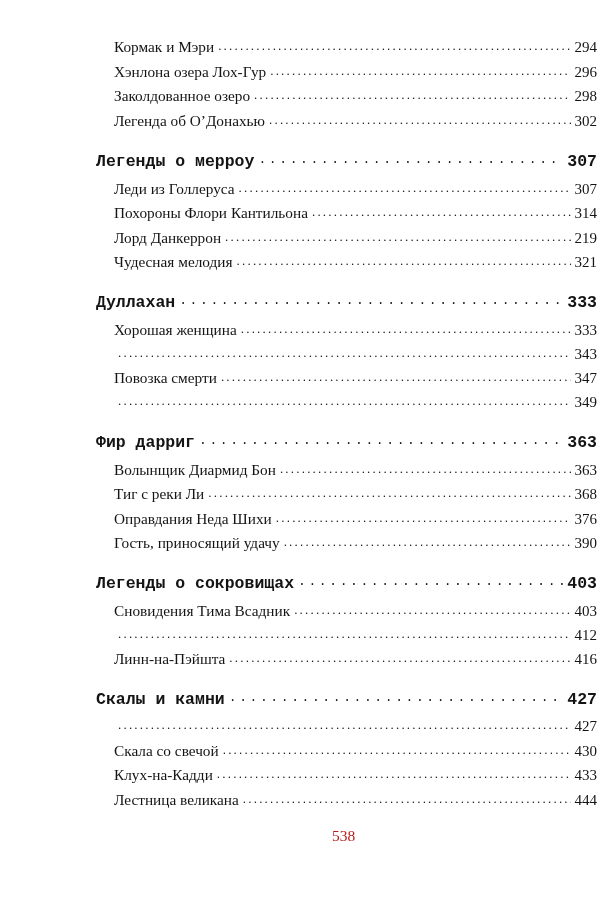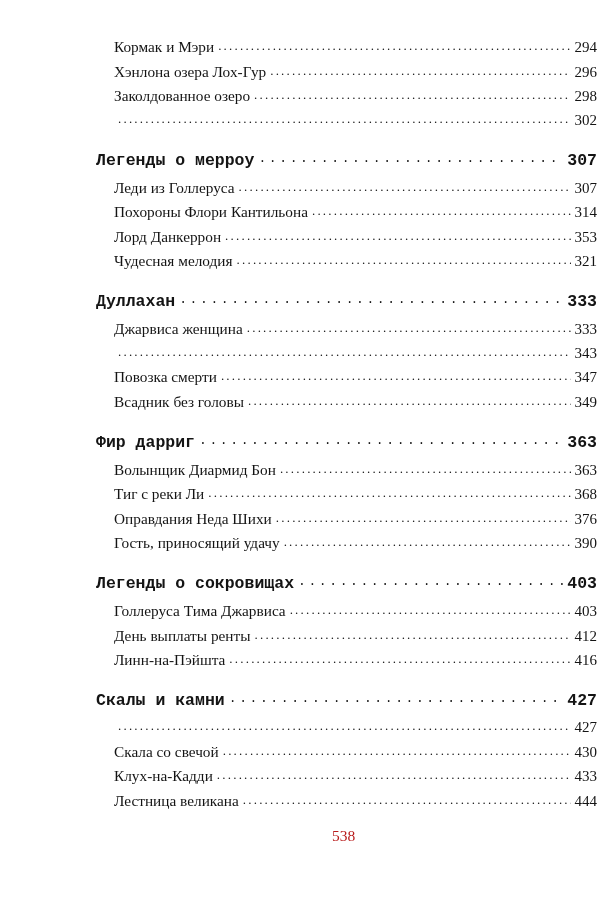--- a/index.html
+++ b/index.html
@@ -113,20 +113,21 @@
           <span class="title">Хэнлона озера Лох-Гур</span>
           <span class="leader">............................................................................................................................................................................................................................</span>
           <span class="page-num">296</span>
         </li>
         <li class="entry item">
           <span class="title">Заколдованное озеро</span>
           <span class="leader">............................................................................................................................................................................................................................</span>
           <span class="page-num">298</span>
         </li>
         <li class="entry item">
+          <span class="title">Легенда об О’Донахью</span>
           <span class="leader">............................................................................................................................................................................................................................</span>
           <span class="page-num">302</span>
         </li>
       </ul>
       <ul class="group">
         <li class="entry section">
           <span class="title">Легенды о мерроу</span>
           <span class="leader">............................................................................................................................................................................................................................</span>
           <span class="page-num">307</span>
         </li>
@@ -136,50 +137,49 @@
           <span class="page-num">307</span>
         </li>
         <li class="entry item">
           <span class="title">Похороны Флори Кантильона</span>
           <span class="leader">............................................................................................................................................................................................................................</span>
           <span class="page-num">314</span>
         </li>
         <li class="entry item">
           <span class="title">Лорд Данкеррон</span>
           <span class="leader">............................................................................................................................................................................................................................</span>
-          <span class="page-num">353</span>
+          <span class="page-num">219</span>
         </li>
         <li class="entry item">
           <span class="title">Чудесная мелодия</span>
           <span class="leader">............................................................................................................................................................................................................................</span>
           <span class="page-num">321</span>
         </li>
       </ul>
       <ul class="group">
         <li class="entry section">
           <span class="title">Дуллахан</span>
           <span class="leader">............................................................................................................................................................................................................................</span>
           <span class="page-num">333</span>
         </li>
         <li class="entry item">
-          <span class="title">Джарвиса женщина</span>
+          <span class="title">Хорошая женщина</span>
           <span class="leader">............................................................................................................................................................................................................................</span>
           <span class="page-num">333</span>
         </li>
         <li class="entry item">
           <span class="leader">............................................................................................................................................................................................................................</span>
           <span class="page-num">343</span>
         </li>
         <li class="entry item">
           <span class="title">Повозка смерти</span>
           <span class="leader">............................................................................................................................................................................................................................</span>
           <span class="page-num">347</span>
         </li>
         <li class="entry item">
-          <span class="title">Всадник без головы</span>
           <span class="leader">............................................................................................................................................................................................................................</span>
           <span class="page-num">349</span>
         </li>
       </ul>
       <ul class="group">
         <li class="entry section">
           <span class="title">Фир дарриг</span>
           <span class="leader">............................................................................................................................................................................................................................</span>
           <span class="page-num">363</span>
         </li>
@@ -204,26 +204,25 @@
           <span class="page-num">390</span>
         </li>
       </ul>
       <ul class="group">
         <li class="entry section">
           <span class="title">Легенды о сокровищах</span>
           <span class="leader">............................................................................................................................................................................................................................</span>
           <span class="page-num">403</span>
         </li>
         <li class="entry item">
-          <span class="title">Голлеруса Тима Джарвиса</span>
+          <span class="title">Сновидения Тима Всадник</span>
           <span class="leader">............................................................................................................................................................................................................................</span>
           <span class="page-num">403</span>
         </li>
         <li class="entry item">
-          <span class="title">День выплаты ренты</span>
           <span class="leader">............................................................................................................................................................................................................................</span>
           <span class="page-num">412</span>
         </li>
         <li class="entry item">
           <span class="title">Линн-на-Пэйшта</span>
           <span class="leader">............................................................................................................................................................................................................................</span>
           <span class="page-num">416</span>
         </li>
       </ul>
       <ul class="group">

